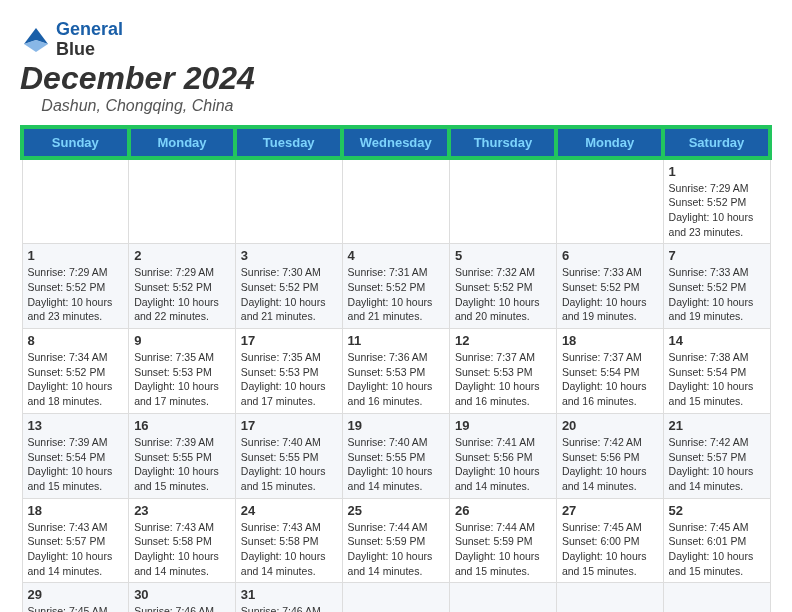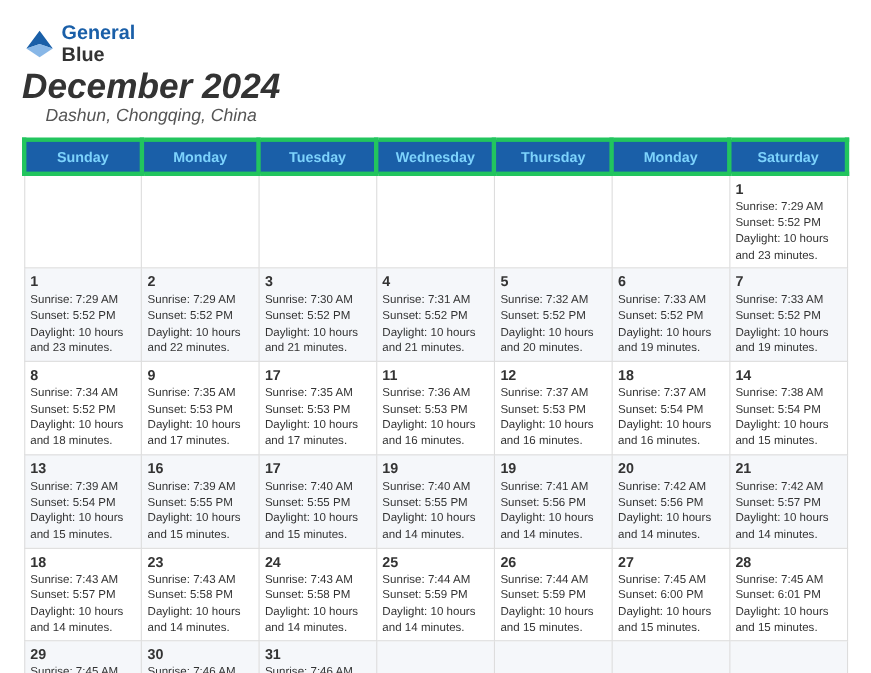--- a/index.html
+++ b/index.html
@@ -242,21 +242,21 @@
         </td>
         <td>
           <span class="day-num">26</span>
           <div class="day-info">Sunrise: 7:44 AM<br>Sunset: 5:59 PM<br>Daylight: 10 hours and 15 minutes.</div>
         </td>
         <td>
           <span class="day-num">27</span>
           <div class="day-info">Sunrise: 7:45 AM<br>Sunset: 6:00 PM<br>Daylight: 10 hours and 15 minutes.</div>
         </td>
         <td>
-          <span class="day-num">28</span>
+          <span class="day-num">52</span>
           <div class="day-info">Sunrise: 7:45 AM<br>Sunset: 6:01 PM<br>Daylight: 10 hours and 15 minutes.</div>
         </td>
       </tr>
       <tr>
         <td>
           <span class="day-num">29</span>
           <div class="day-info">Sunrise: 7:45 AM<br>Sunset: 6:01 PM<br>Daylight: 10 hours and 15 minutes.</div>
         </td>
         <td>
           <span class="day-num">30</span>

